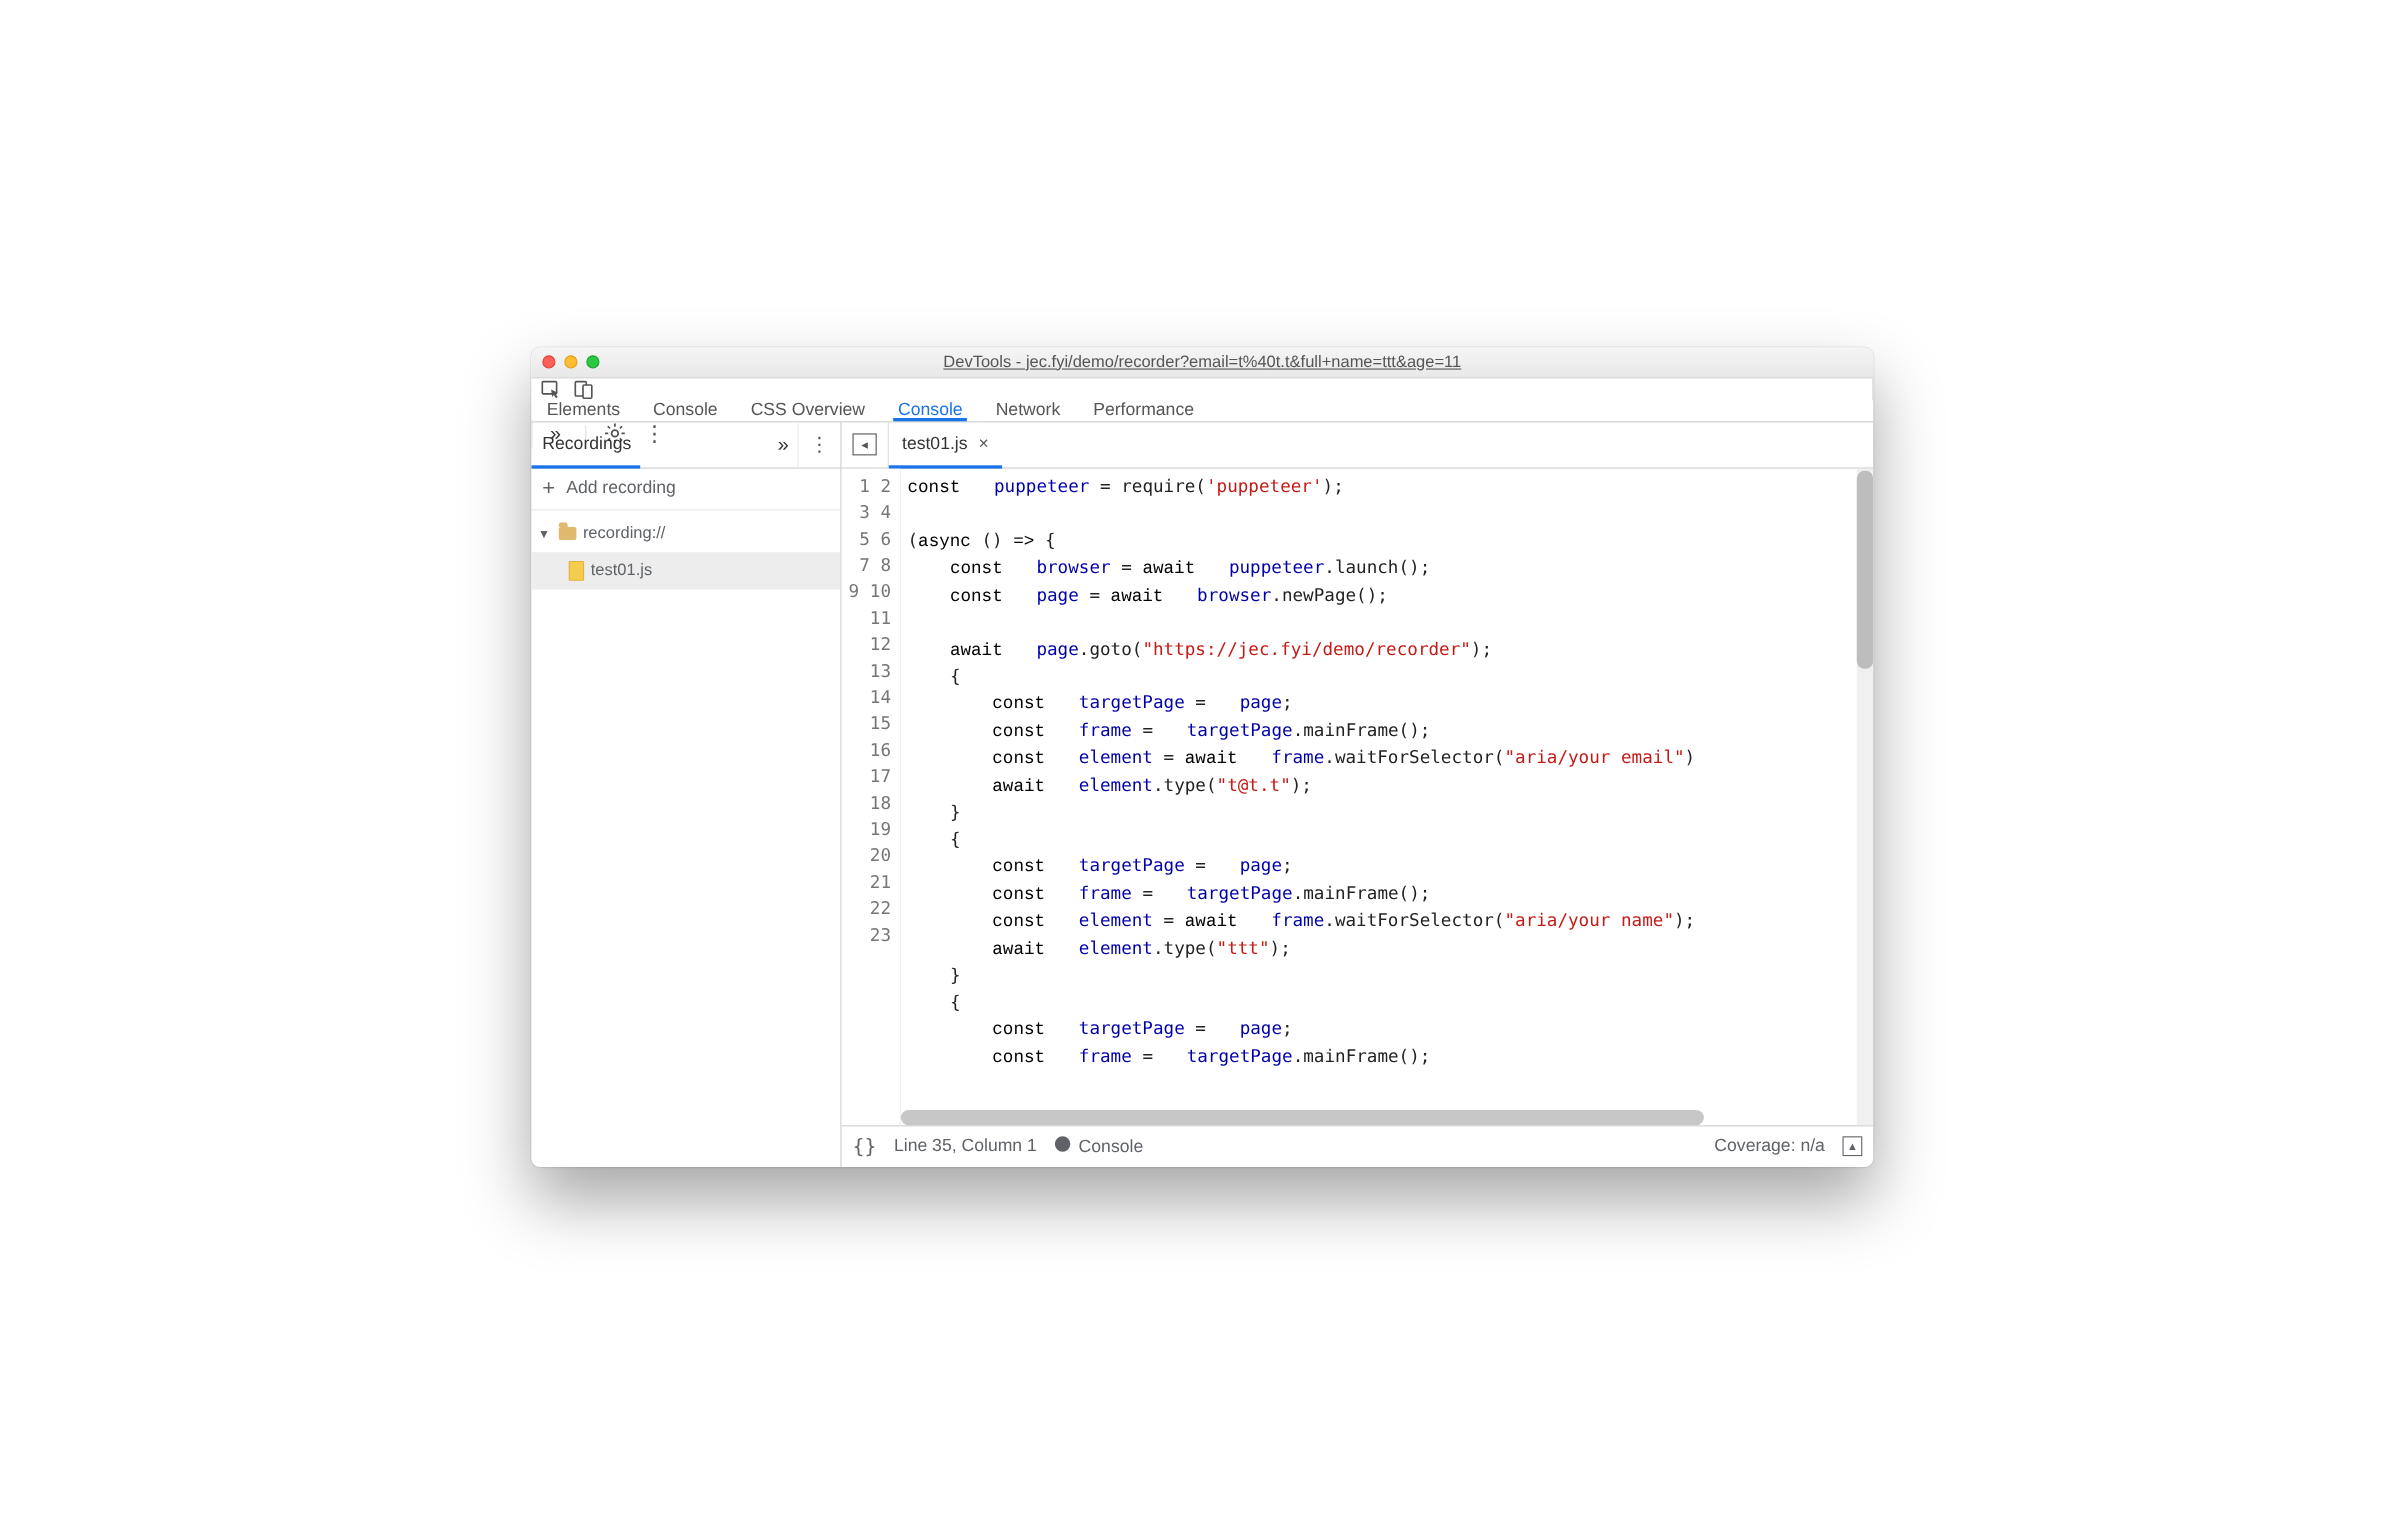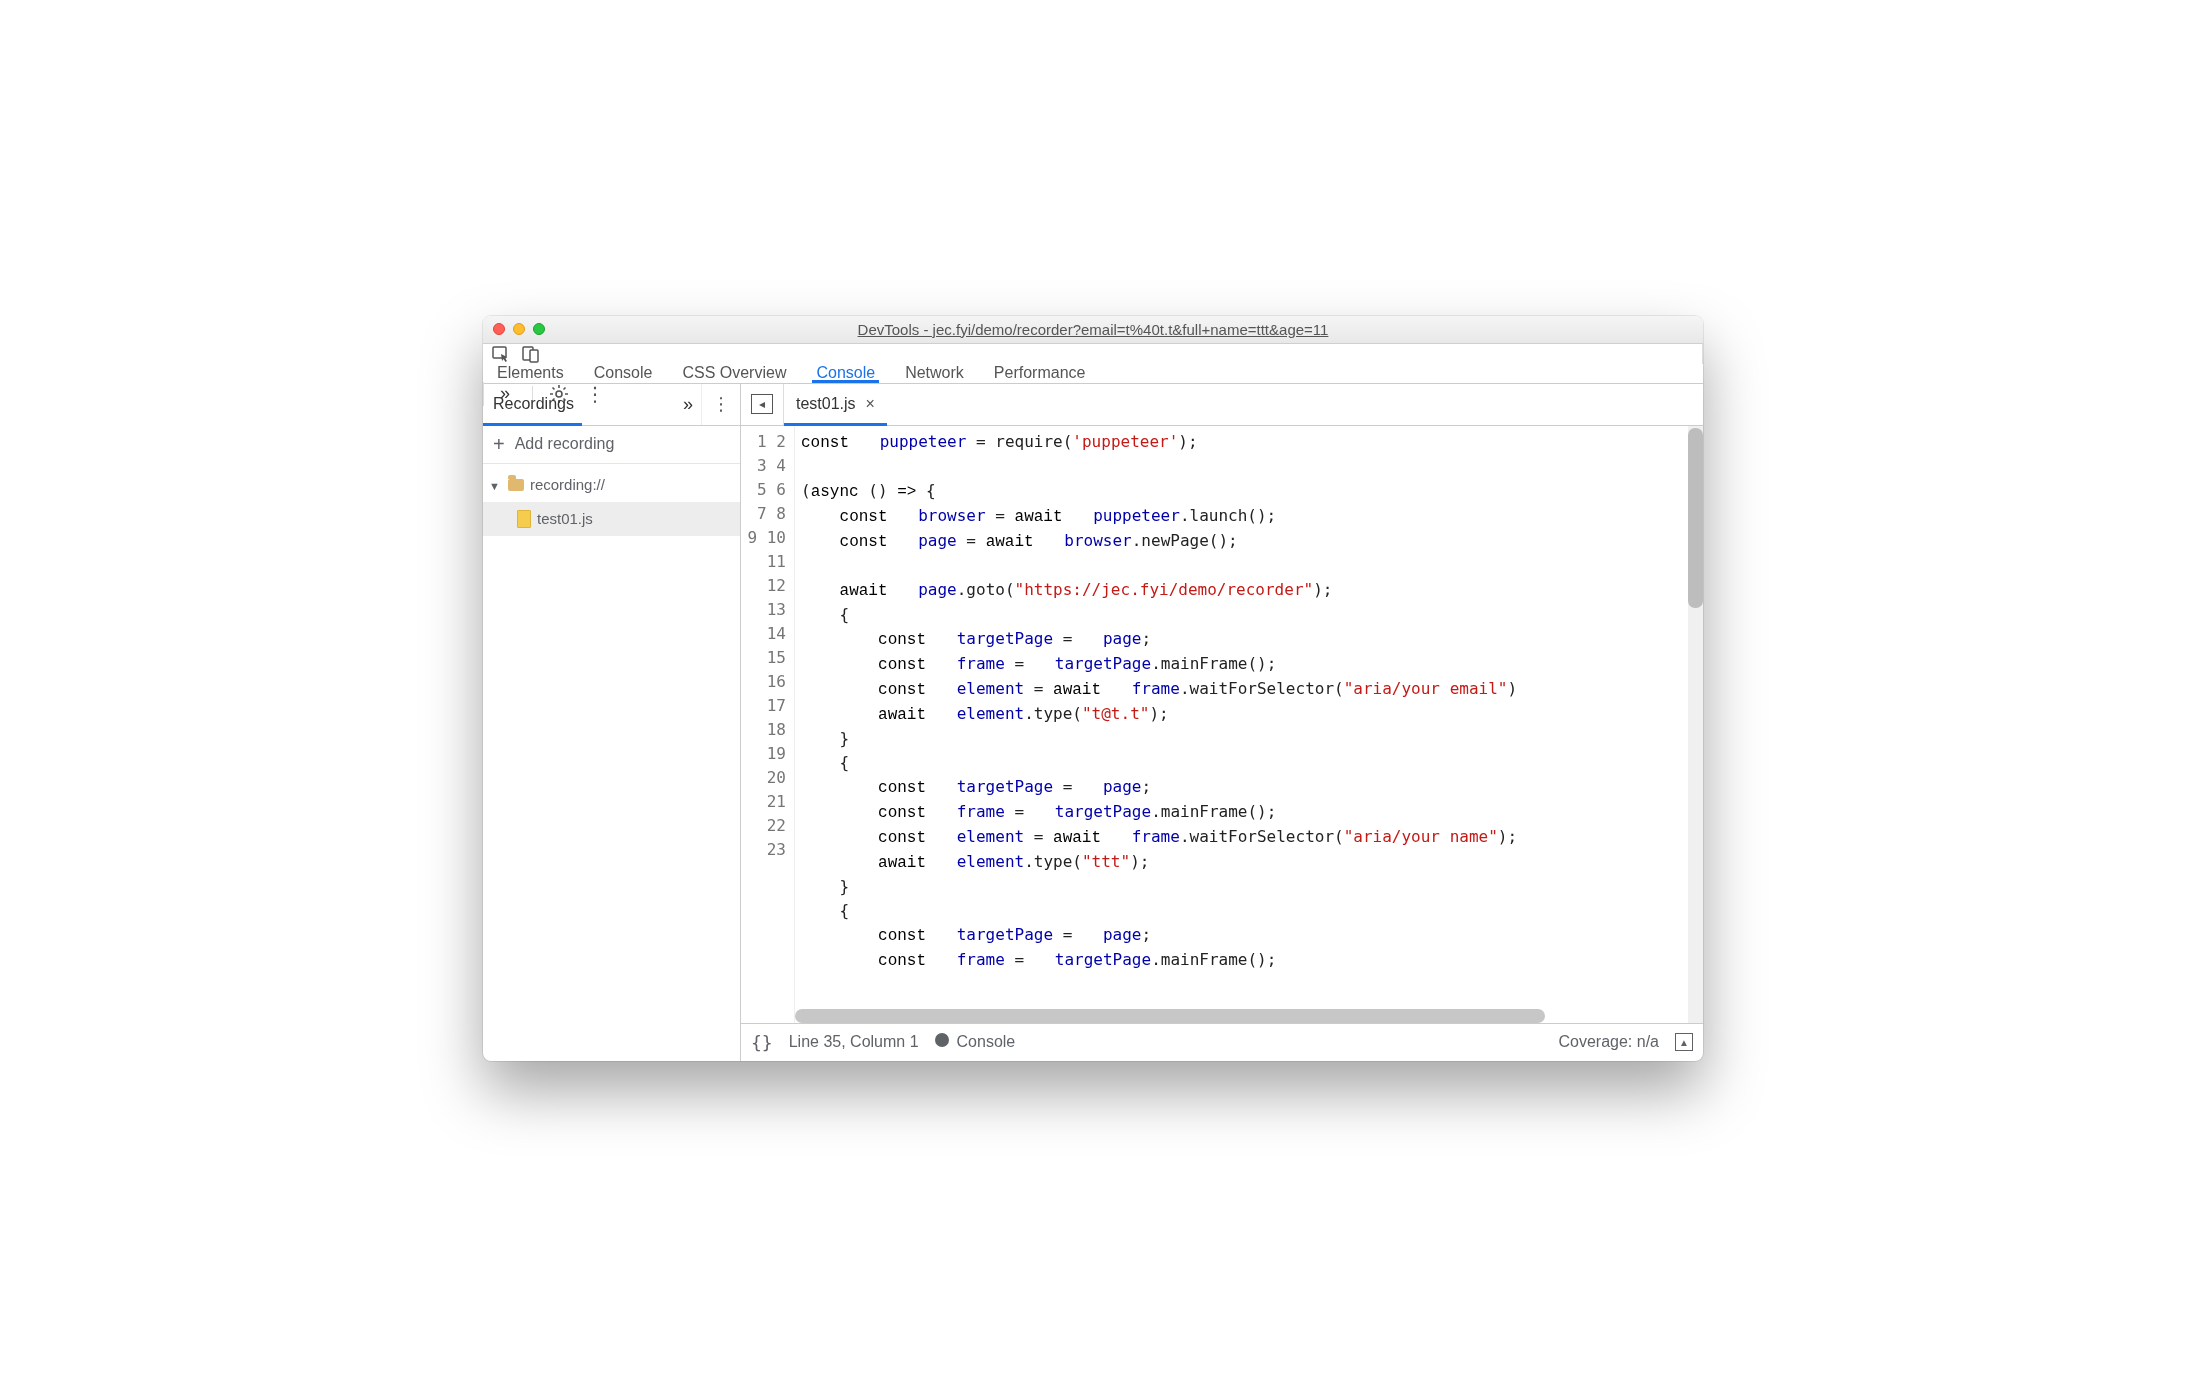--- a/index.html
+++ b/index.html
@@ -56,21 +56,21 @@
   .toptabs .panel-tabs { display:flex; align-items:stretch; flex:1; padding-left:10px; gap:22px; }
   .panel-tab { display:flex; align-items:center; color:#555; font-size:16px; cursor:pointer; position:relative; padding:0 4px;}
   .panel-tab.active { color:#1a73e8; font-weight:500;}
   .panel-tab.active::after { content:""; position:absolute; left:0; right:0; bottom:-1px; height:3px; background:#1a73e8; }
   .toptabs .right-icons { display:flex; align-items:center; padding:0 10px; gap:16px; color:#555; border-left:1px solid #ddd;}
   .chevrons { font-size:18px; color:#333; padding:0 6px;}
 
   
   .content { flex:1; display:flex; min-height:0;}
   .sidebar {
-    width: 258px;
+    width: 282px;
     border-right:1px solid #ccc;
     display:flex; flex-direction:column;
     flex-shrink:0;
   }
   .side-tabs {
     height:42px; border-bottom:1px solid #ccc; display:flex; align-items:stretch;
   }
   .side-tab { display:flex; align-items:center; padding:0 8px 0 10px; font-size:16px; color:#333; position:relative;}
   .side-tab.active::after { content:""; position:absolute; left:0; right:0; bottom:-1px; height:3px; background:#1a73e8;}
   .side-tabs .spacer{flex:1;}

